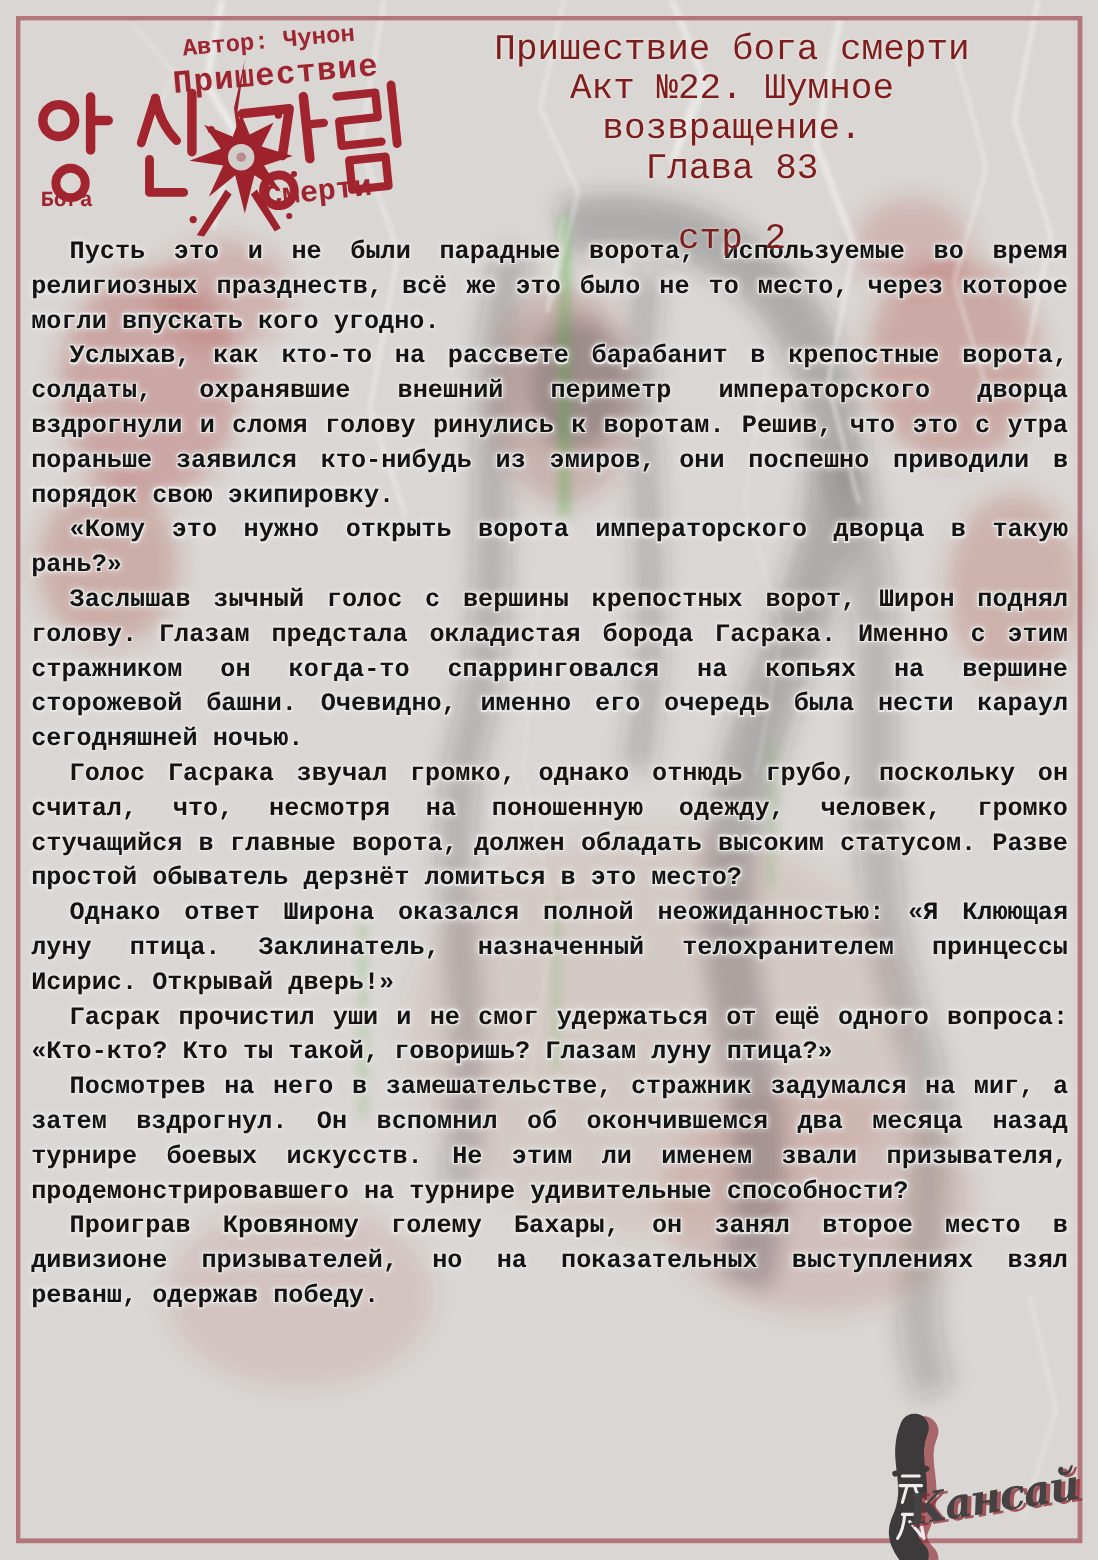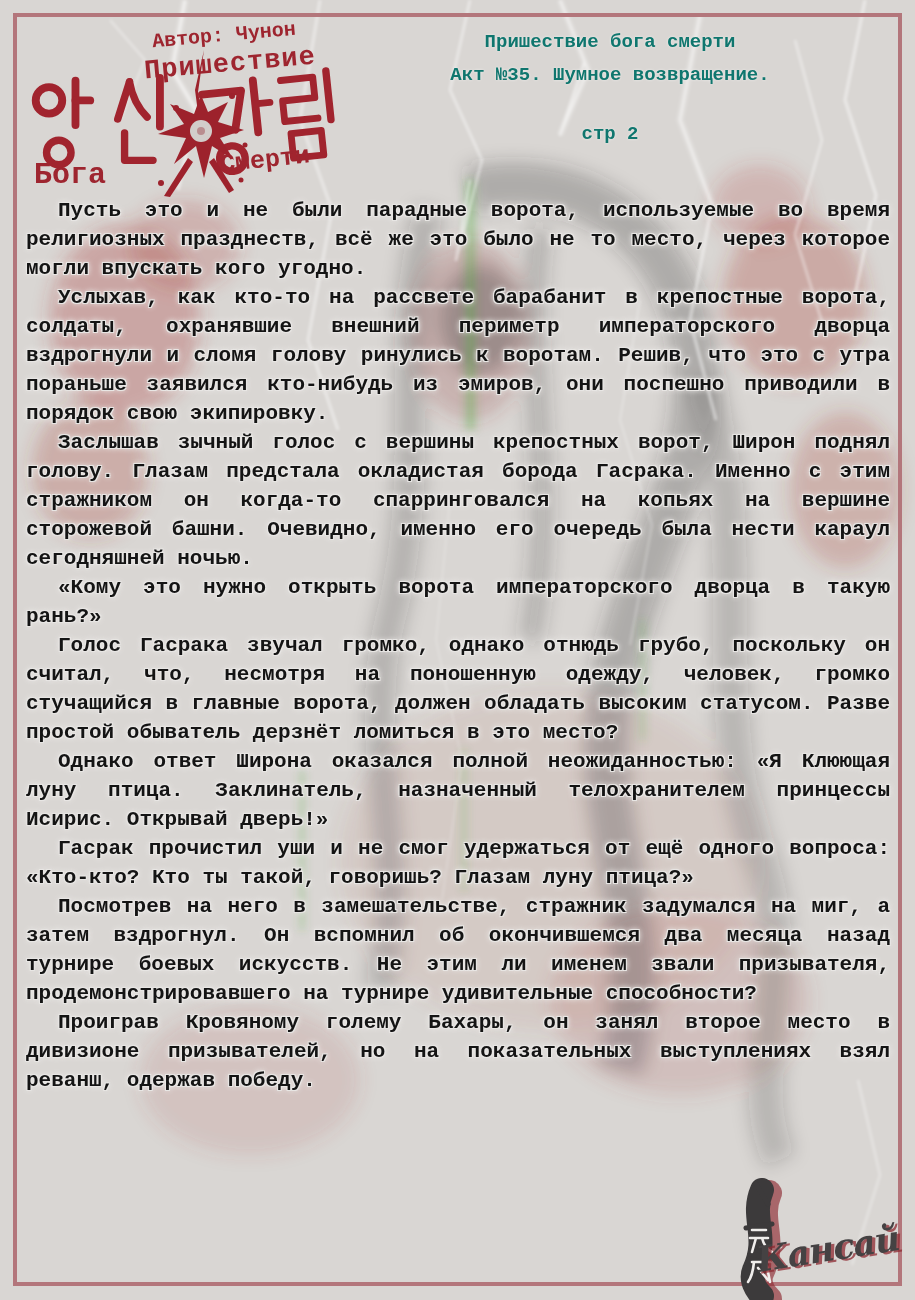--- a/index.html
+++ b/index.html
@@ -14,27 +14,27 @@
   }
   .bg-layer{position:absolute;inset:0;z-index:0;}
   .streaks{position:absolute;inset:0;z-index:1;}
   
   .logo{position:absolute;left:28px;top:18px;width:320px;height:180px;z-index:3;color:#9e252f;}
   .logo .author{position:absolute;top:6px;left:124px;font-weight:bold;font-size:20px;transform:rotate(-5deg);white-space:nowrap;}
   .logo .title-top{position:absolute;top:31px;left:116px;font-weight:bold;font-size:27px;transform:rotate(-5deg);letter-spacing:1px;white-space:nowrap;}
   .logo .hangul-left{position:absolute;left:0px;top:52px;}
   .logo .hangul-right{position:absolute;left:168px;top:50px;transform:rotate(-6deg);}
   .logo .splatter{position:absolute;left:118px;top:32px;}
-  .logo .bottom-left{position:absolute;left:6px;top:140px;font-weight:bold;font-size:30px;}
+  .logo .bottom-left{position:absolute;left:6px;top:140px;font-weight:bold;font-size:18px;}
   .logo .bottom-right{position:absolute;left:192px;top:128px;font-weight:bold;font-size:25px;transform:rotate(-6deg);}
   .sr{position:absolute;width:1px;height:1px;overflow:hidden;clip:rect(0 0 0 0);white-space:nowrap;}
   
   .header{
     position:absolute;top:26px;left:390px;width:440px;z-index:3;
-    text-align:center;color:#0f766e;font-weight:bold;font-size:19px;line-height:33px;
+    text-align:center;color:#7f1d1d;font-weight:normal;font-size:30px;line-height:33px;
     text-shadow:0 0 3px rgba(255,255,255,.6);
   }
   .header .page-num{margin-top:26px;}
   
   .body-text{
     position:absolute;left:26px;right:25px;top:196px;z-index:2;
     font-weight:bold;font-size:21px;line-height:29px;color:#141414;
     text-align:justify;
     text-shadow:-1px -1px 0 #e8e6e4,1px -1px 0 #e8e6e4,-1px 1px 0 #e8e6e4,1px 1px 0 #e8e6e4,0 0 5px #e8e6e4,0 0 6px #e8e6e4;
   }
@@ -161,29 +161,30 @@
       <circle cx="55" cy="81" r="11" fill="#d2cdca"></circle>
       <circle cx="55" cy="81" r="4" fill="#b98d8f"></circle>
     </svg>
 
     <span class="bottom-left">Бога</span>
     <span class="bottom-right">Смерти</span>
   </div>
 
   <div class="header">
     <div>Пришествие бога смерти</div>
-    <div>Акт №35. Шумное возвращение.</div>
+    <div>Акт №22. Шумное возвращение.</div>
+    <div>Глава 83</div>
     <div class="page-num">стр 2</div>
   </div>
 
   <div class="body-text">
     <p>Пусть это и не были парадные ворота, используемые во время религиозных празднеств, всё же это было не то место, через которое могли впускать кого угодно.</p>
     <p>Услыхав, как кто-то на рассвете барабанит в крепостные ворота, солдаты, охранявшие внешний периметр императорского дворца вздрогнули и сломя голову ринулись к воротам. Решив, что это с утра пораньше заявился кто-нибудь из эмиров, они поспешно приводили в порядок свою экипировку.</p>
+    <p>«Кому это нужно открыть ворота императорского дворца в такую рань?»</p>
     <p>Заслышав зычный голос с вершины крепостных ворот, Широн поднял голову. Глазам предстала окладистая борода Гасрака. Именно с этим стражником он когда-то спарринговался на копьях на вершине сторожевой башни. Очевидно, именно его очередь была нести караул сегодняшней ночью.</p>
-    <p>«Кому это нужно открыть ворота императорского дворца в такую рань?»</p>
     <p>Голос Гасрака звучал громко, однако отнюдь грубо, поскольку он считал, что, несмотря на поношенную одежду, человек, громко стучащийся в главные ворота, должен обладать высоким статусом. Разве простой обыватель дерзнёт ломиться в это место?</p>
     <p>Однако ответ Широна оказался полной неожиданностью: «Я Клюющая луну птица. Заклинатель, назначенный телохранителем принцессы Исирис. Открывай дверь!»</p>
     <p>Гасрак прочистил уши и не смог удержаться от ещё одного вопроса: «Кто-кто? Кто ты такой, говоришь? Глазам луну птица?»</p>
     <p>Посмотрев на него в замешательстве, стражник задумался на миг, а затем вздрогнул. Он вспомнил об окончившемся два месяца назад турнире боевых искусств. Не этим ли именем звали призывателя, продемонстрировавшего на турнире удивительные способности?</p>
     <p>Проиграв Кровяному голему Бахары, он занял второе место в дивизионе призывателей, но на показательных выступлениях взял реванш, одержав победу.</p>
   </div>
 
   <div class="watermark">
     <svg width="185" height="122" viewBox="0 0 185 122" style="position:absolute;left:0;top:0;">
       <path d="M36,12 C24,40 44,58 28,92 C24,102 30,112 36,118" stroke="#8e2a31" stroke-width="26" fill="none" stroke-linecap="round" opacity="0.65" transform="translate(7,3)"></path>

